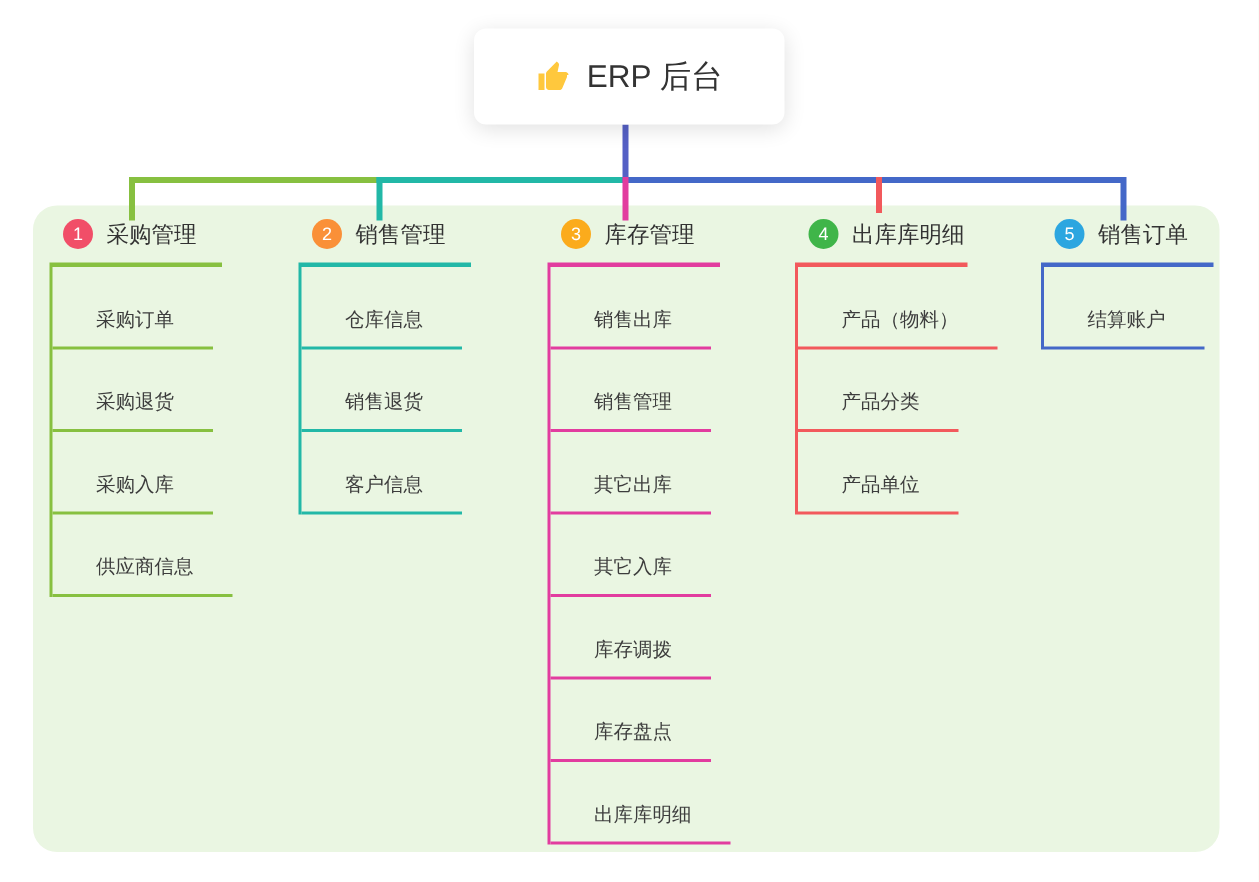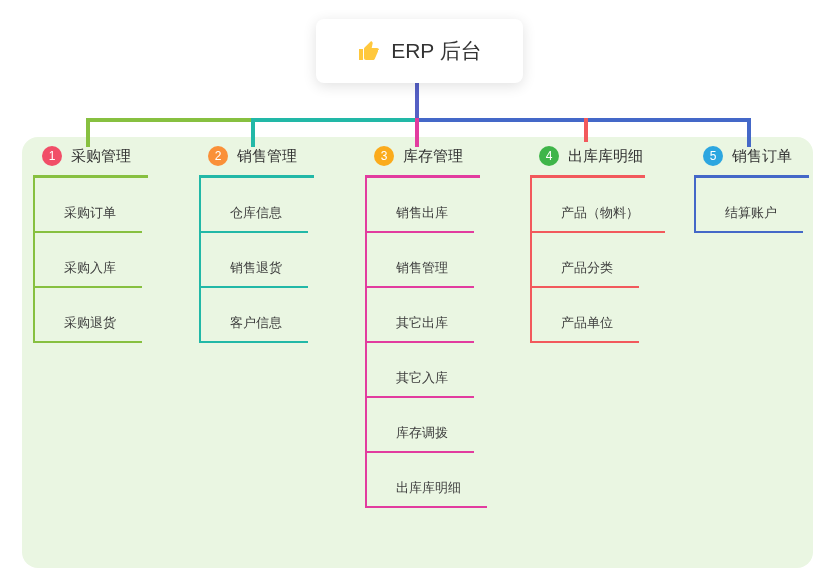--- a/index.html
+++ b/index.html
@@ -84,24 +84,27 @@
 <div class="branch b0" data-branch="0" style="--bc: #87C040; --badge: #F14E68;">
   <div class="branch-header">
     <span class="badge">1</span>
     <span>采购管理</span>
   </div>
   <div class="branch-children">
     <div class="child">
         <div class="child-node">采购订单</div>
       </div>
     <div class="child">
+        <div class="child-node">采购退货</div>
+      </div>
+    <div class="child">
         <div class="child-node">采购入库</div>
       </div>
     <div class="child">
-        <div class="child-node">采购退货</div>
+        <div class="child-node">供应商信息</div>
       </div>
   </div>
 </div>
 
 <div class="branch b1" data-branch="1" style="--bc: #22B8A7; --badge: #FA9038;">
   <div class="branch-header">
     <span class="badge">2</span>
     <span>销售管理</span>
   </div>
   <div class="branch-children">
@@ -132,20 +135,23 @@
     <div class="child">
         <div class="child-node">其它出库</div>
       </div>
     <div class="child">
         <div class="child-node">其它入库</div>
       </div>
     <div class="child">
         <div class="child-node">库存调拨</div>
       </div>
     <div class="child">
+        <div class="child-node">库存盘点</div>
+      </div>
+    <div class="child">
         <div class="child-node">出库库明细</div>
       </div>
   </div>
 </div>
 
 <div class="branch b3" data-branch="3" style="--bc: #F2595C; --badge: #3FB549;">
   <div class="branch-header">
     <span class="badge">4</span>
     <span>出库库明细</span>
   </div>

